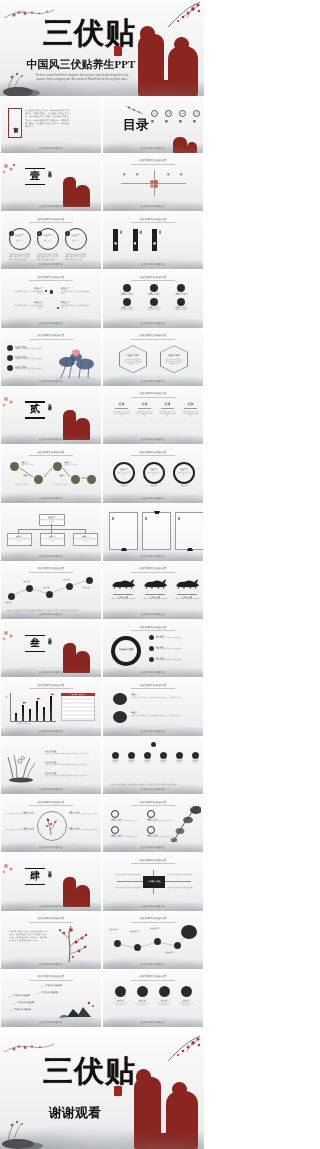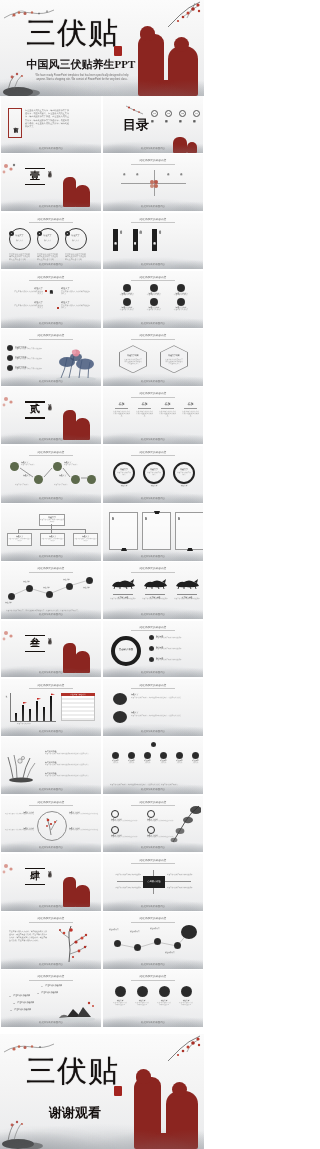--- a/index.html
+++ b/index.html
@@ -25,22 +25,22 @@
     background:
       radial-gradient(ellipse 60% 100% at 20% 120%, rgba(120,126,132,.38), rgba(120,126,132,0) 70%),
       radial-gradient(ellipse 55% 95% at 62% 125%, rgba(140,146,152,.32), rgba(140,146,152,0) 70%),
       radial-gradient(ellipse 45% 90% at 95% 122%, rgba(130,136,142,.30), rgba(130,136,142,0) 70%);
     pointer-events:none;
   }
 
   
   .hero{width:204px;height:96px;}
   .hero-title{
-    position:absolute;left:26px;top:18px;width:110px;text-align:left;
-    font-family:"Liberation Serif", serif;font-weight:normal;
+    position:absolute;left:26px;top:18px;width:110px;text-align:right;
+    font-family:"Liberation Serif", serif;font-weight:bold;
     font-size:30px;line-height:30px;color:#14100f;letter-spacing:1px;
     text-shadow:0 0 1px rgba(0,0,0,.5);
   }
   .hero-seal{
     position:absolute;left:114px;top:46px;width:8px;height:10px;
     background:#a3241f;border-radius:1px;
   }
   .hero-sub{
     position:absolute;left:16px;top:58px;width:130px;text-align:center;
     font-family:"Liberation Serif", serif;font-weight:bold;

